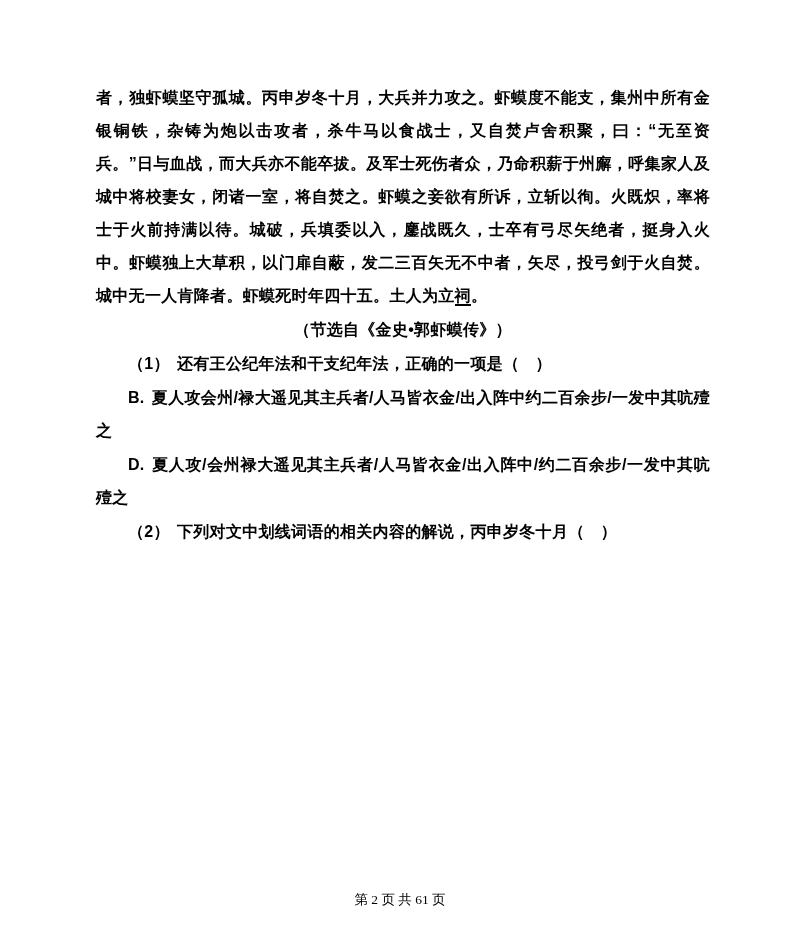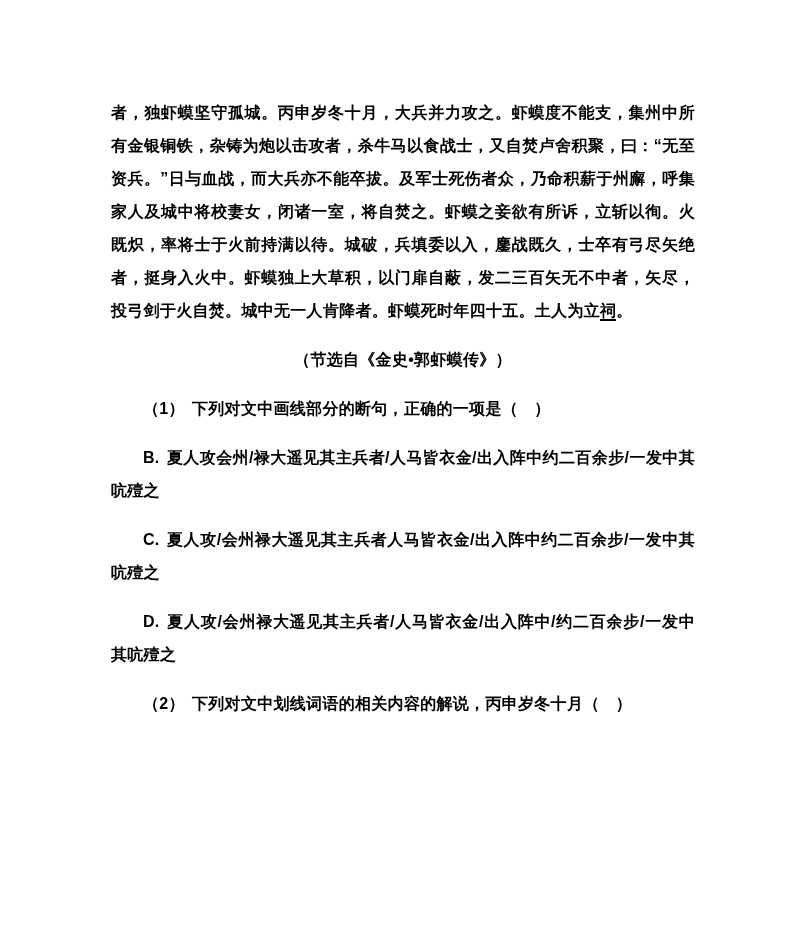--- a/index.html
+++ b/index.html
@@ -19,21 +19,21 @@
   .content {
     position: absolute;
     top: 80px;
     left: 95px;
     width: 616px;
     font-size: 16px;
     line-height: 33px;
     font-weight: 700;
     letter-spacing: 0.3px;
   }
-  .content p { margin: 16px; }
+  .content p { margin: 1px; }
   .justify {
     text-align: justify;
     text-justify: inter-ideograph;
   }
   .indent { text-indent: 2em; }
   .citation { text-align: center; }
   .underline {
     border-bottom: 2px solid #000000;
     padding-bottom: 0px;
   }
@@ -61,27 +61,27 @@
 </head>
 <body>
 
 <div class="page">
   <div class="content">
 
     <p class="justify mb-passage"><span>者，独虾蟆坚守孤城。丙申岁冬十月，大兵并力攻之。虾蟆度不能支，集州中所有金银铜铁，杂铸为炮以击攻者，杀牛马以食战士，又自焚卢舍积聚，曰：“无至资兵。”日与血战，而大兵亦不能卒拔。及军士死伤者众，乃命积薪于州廨，呼集家人及城中将校妻女，闭诸一室，将自焚之。虾蟆之妾欲有所诉，立斩以徇。火既炽，率将士于火前持满以待。城破，兵填委以入，鏖战既久，士卒有弓尽矢绝者，挺身入火中。虾蟆独上大草积，以门扉自蔽，发二三百矢无不中者，矢尽，投弓剑于火自焚。城中无一人肯降者。虾蟆死时年四十五。土人为立</span><span class="underline">祠</span><span>。</span></p>
 
     <p class="citation mb-citation">（节选自《金史•郭虾蟆传》）</p>
 
-    <p class="indent mb-stem"><span class="q-num">（1）</span><span>下列对文中画线部分的断句，正确的一项是（　）</span></p>
+    <p class="indent mb-stem"><span class="q-num">（1）</span><span>还有王公纪年法和干支纪年法，正确的一项是（　）</span></p>
 
 
     <p class="indent justify mb-optB"><span class="opt-label">B.</span><span>夏人攻会州/禄大遥见其主兵者/人马皆衣金/出入阵中约二百余步/一发中其吭殪之</span></p>
 
-    <p class="indent justify mb-optC"><span class="opt-label">C.</span><span>夏人攻/会州禄大遥见其主兵者人马皆衣金/出入阵中约二百余步/一发中其吭殪之</span></p>
 
     <p class="indent justify mb-optD"><span class="opt-label">D.</span><span>夏人攻/会州禄大遥见其主兵者/人马皆衣金/出入阵中/约二百余步/一发中其吭殪之</span></p>
 
     <p class="indent mb-stem"><span class="q-num">（2）</span><span>下列对文中划线词语的相关内容的解说，丙申岁冬十月（　）</span></p>
 
 
   </div>
 
+  <div class="footer">第 2 页 共 61 页</div>
 </div>
 
 </body></html>

